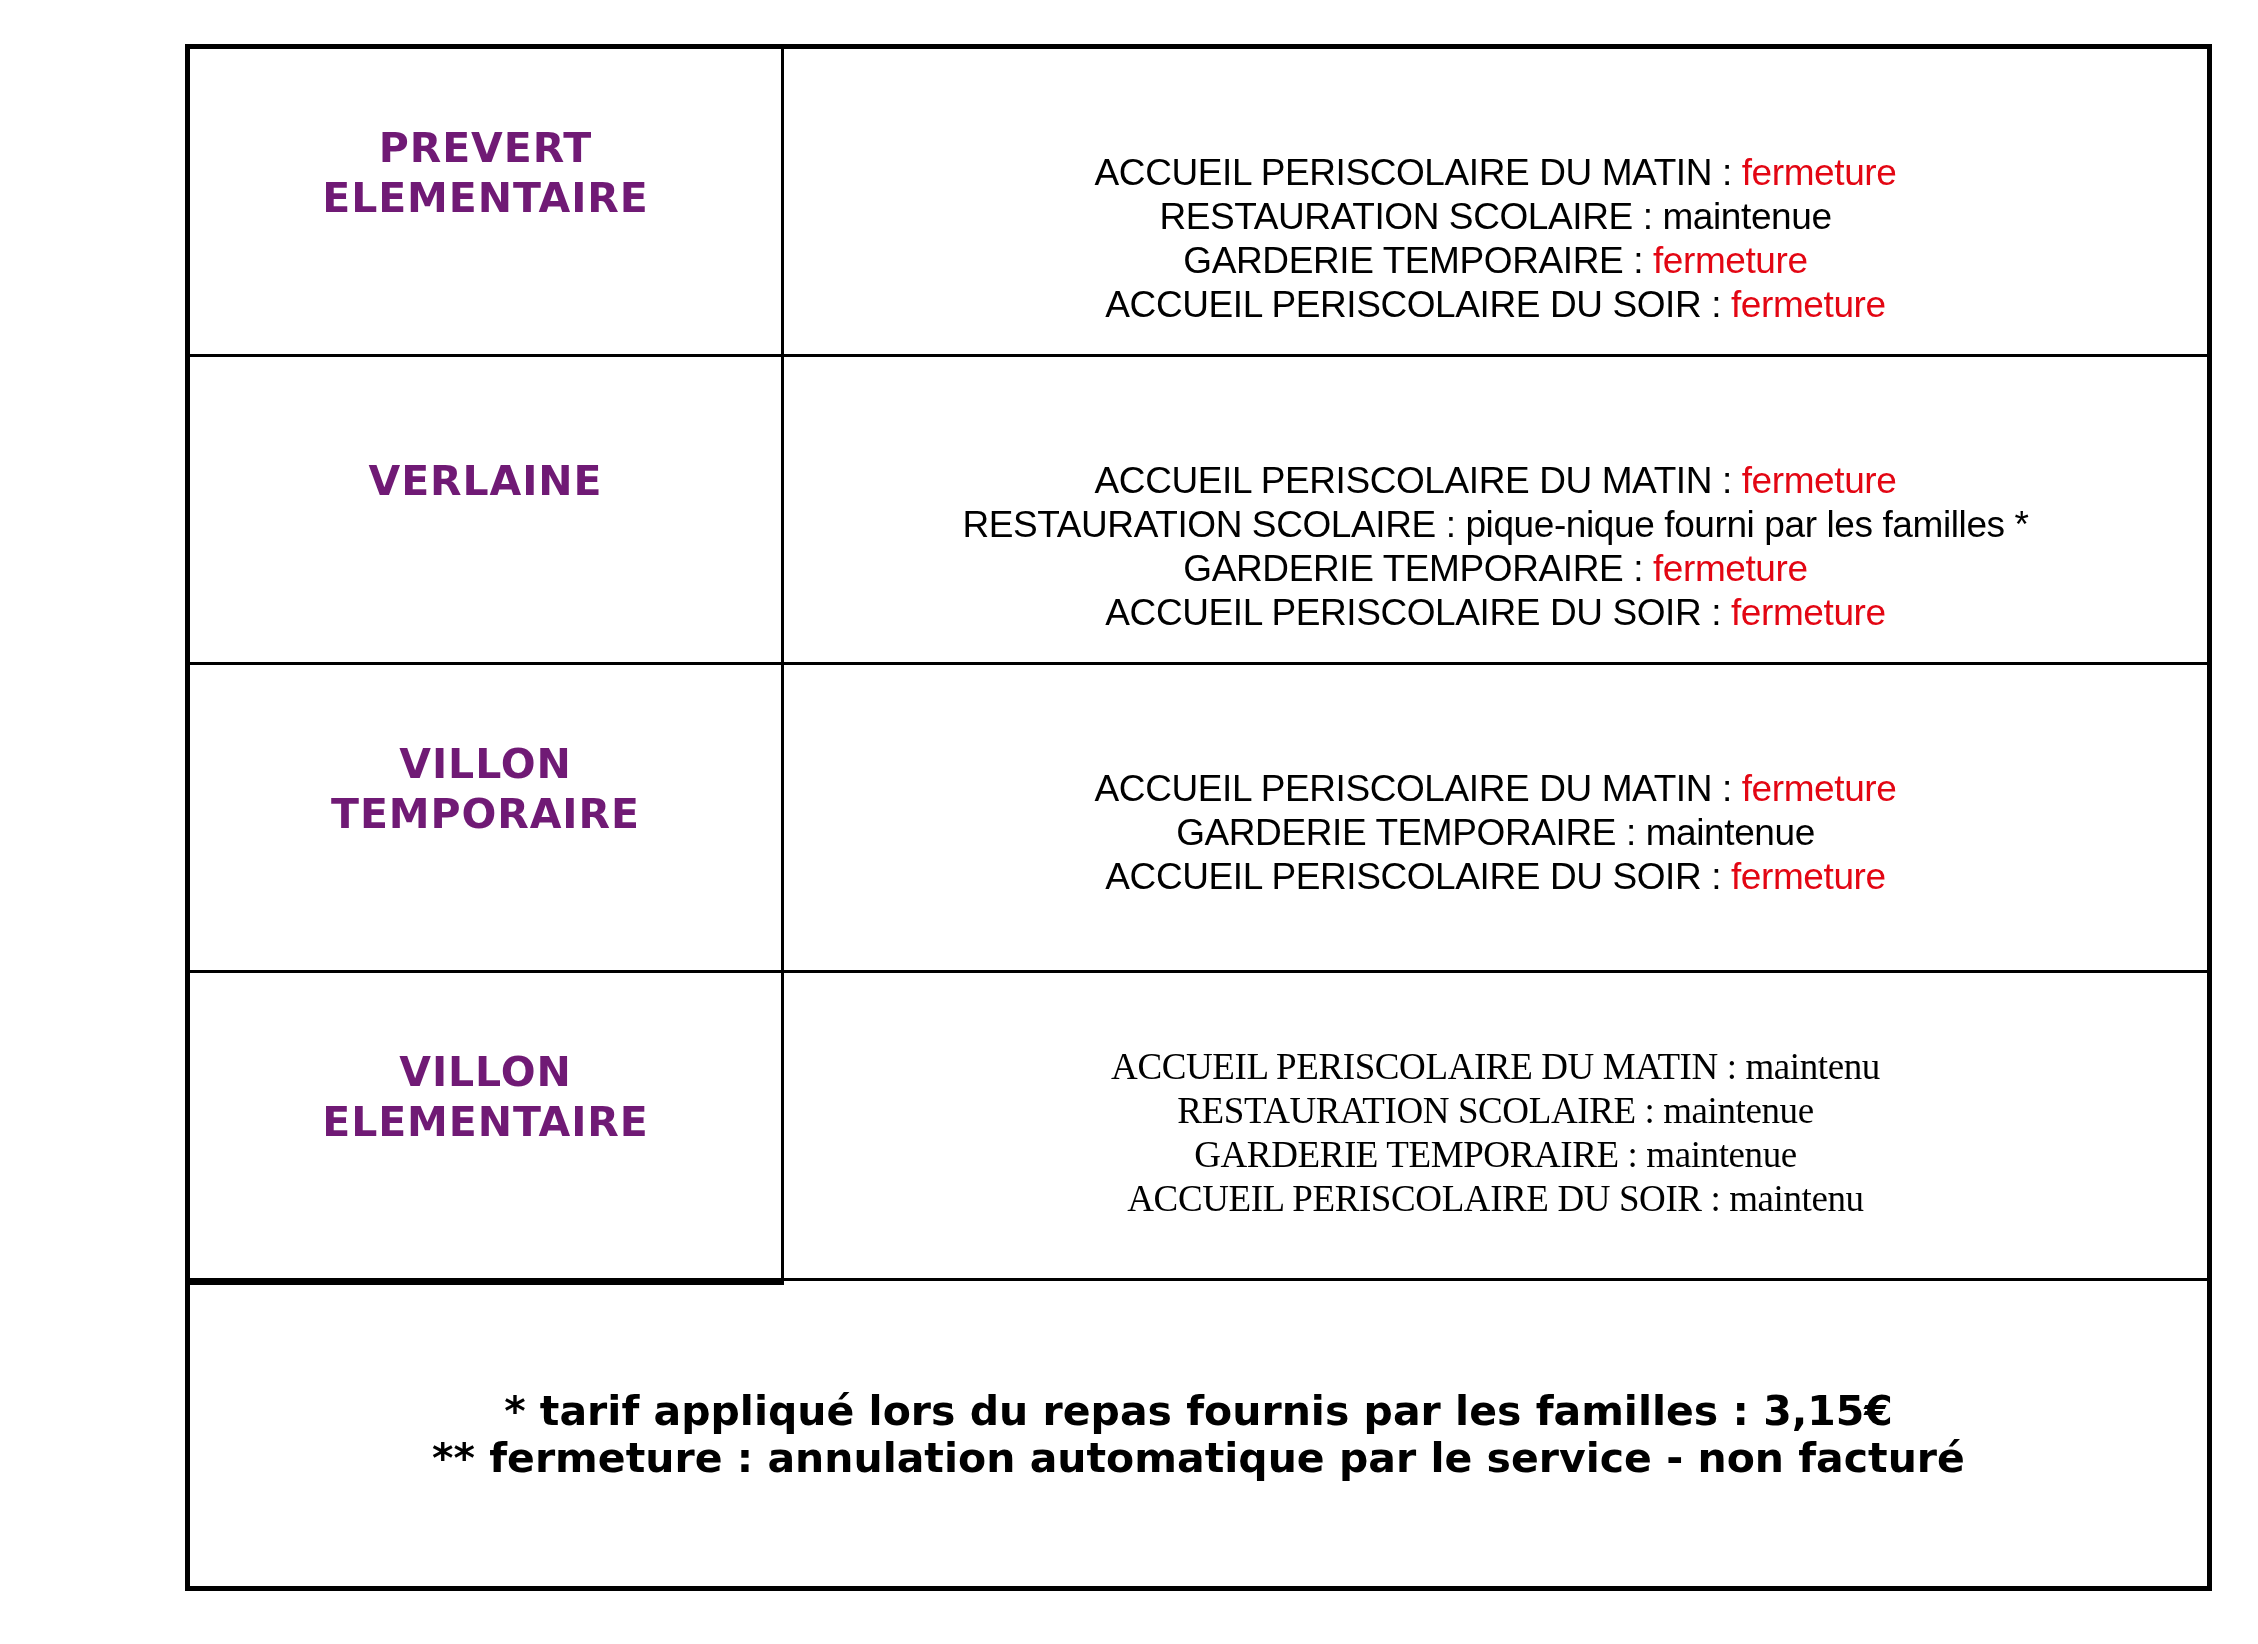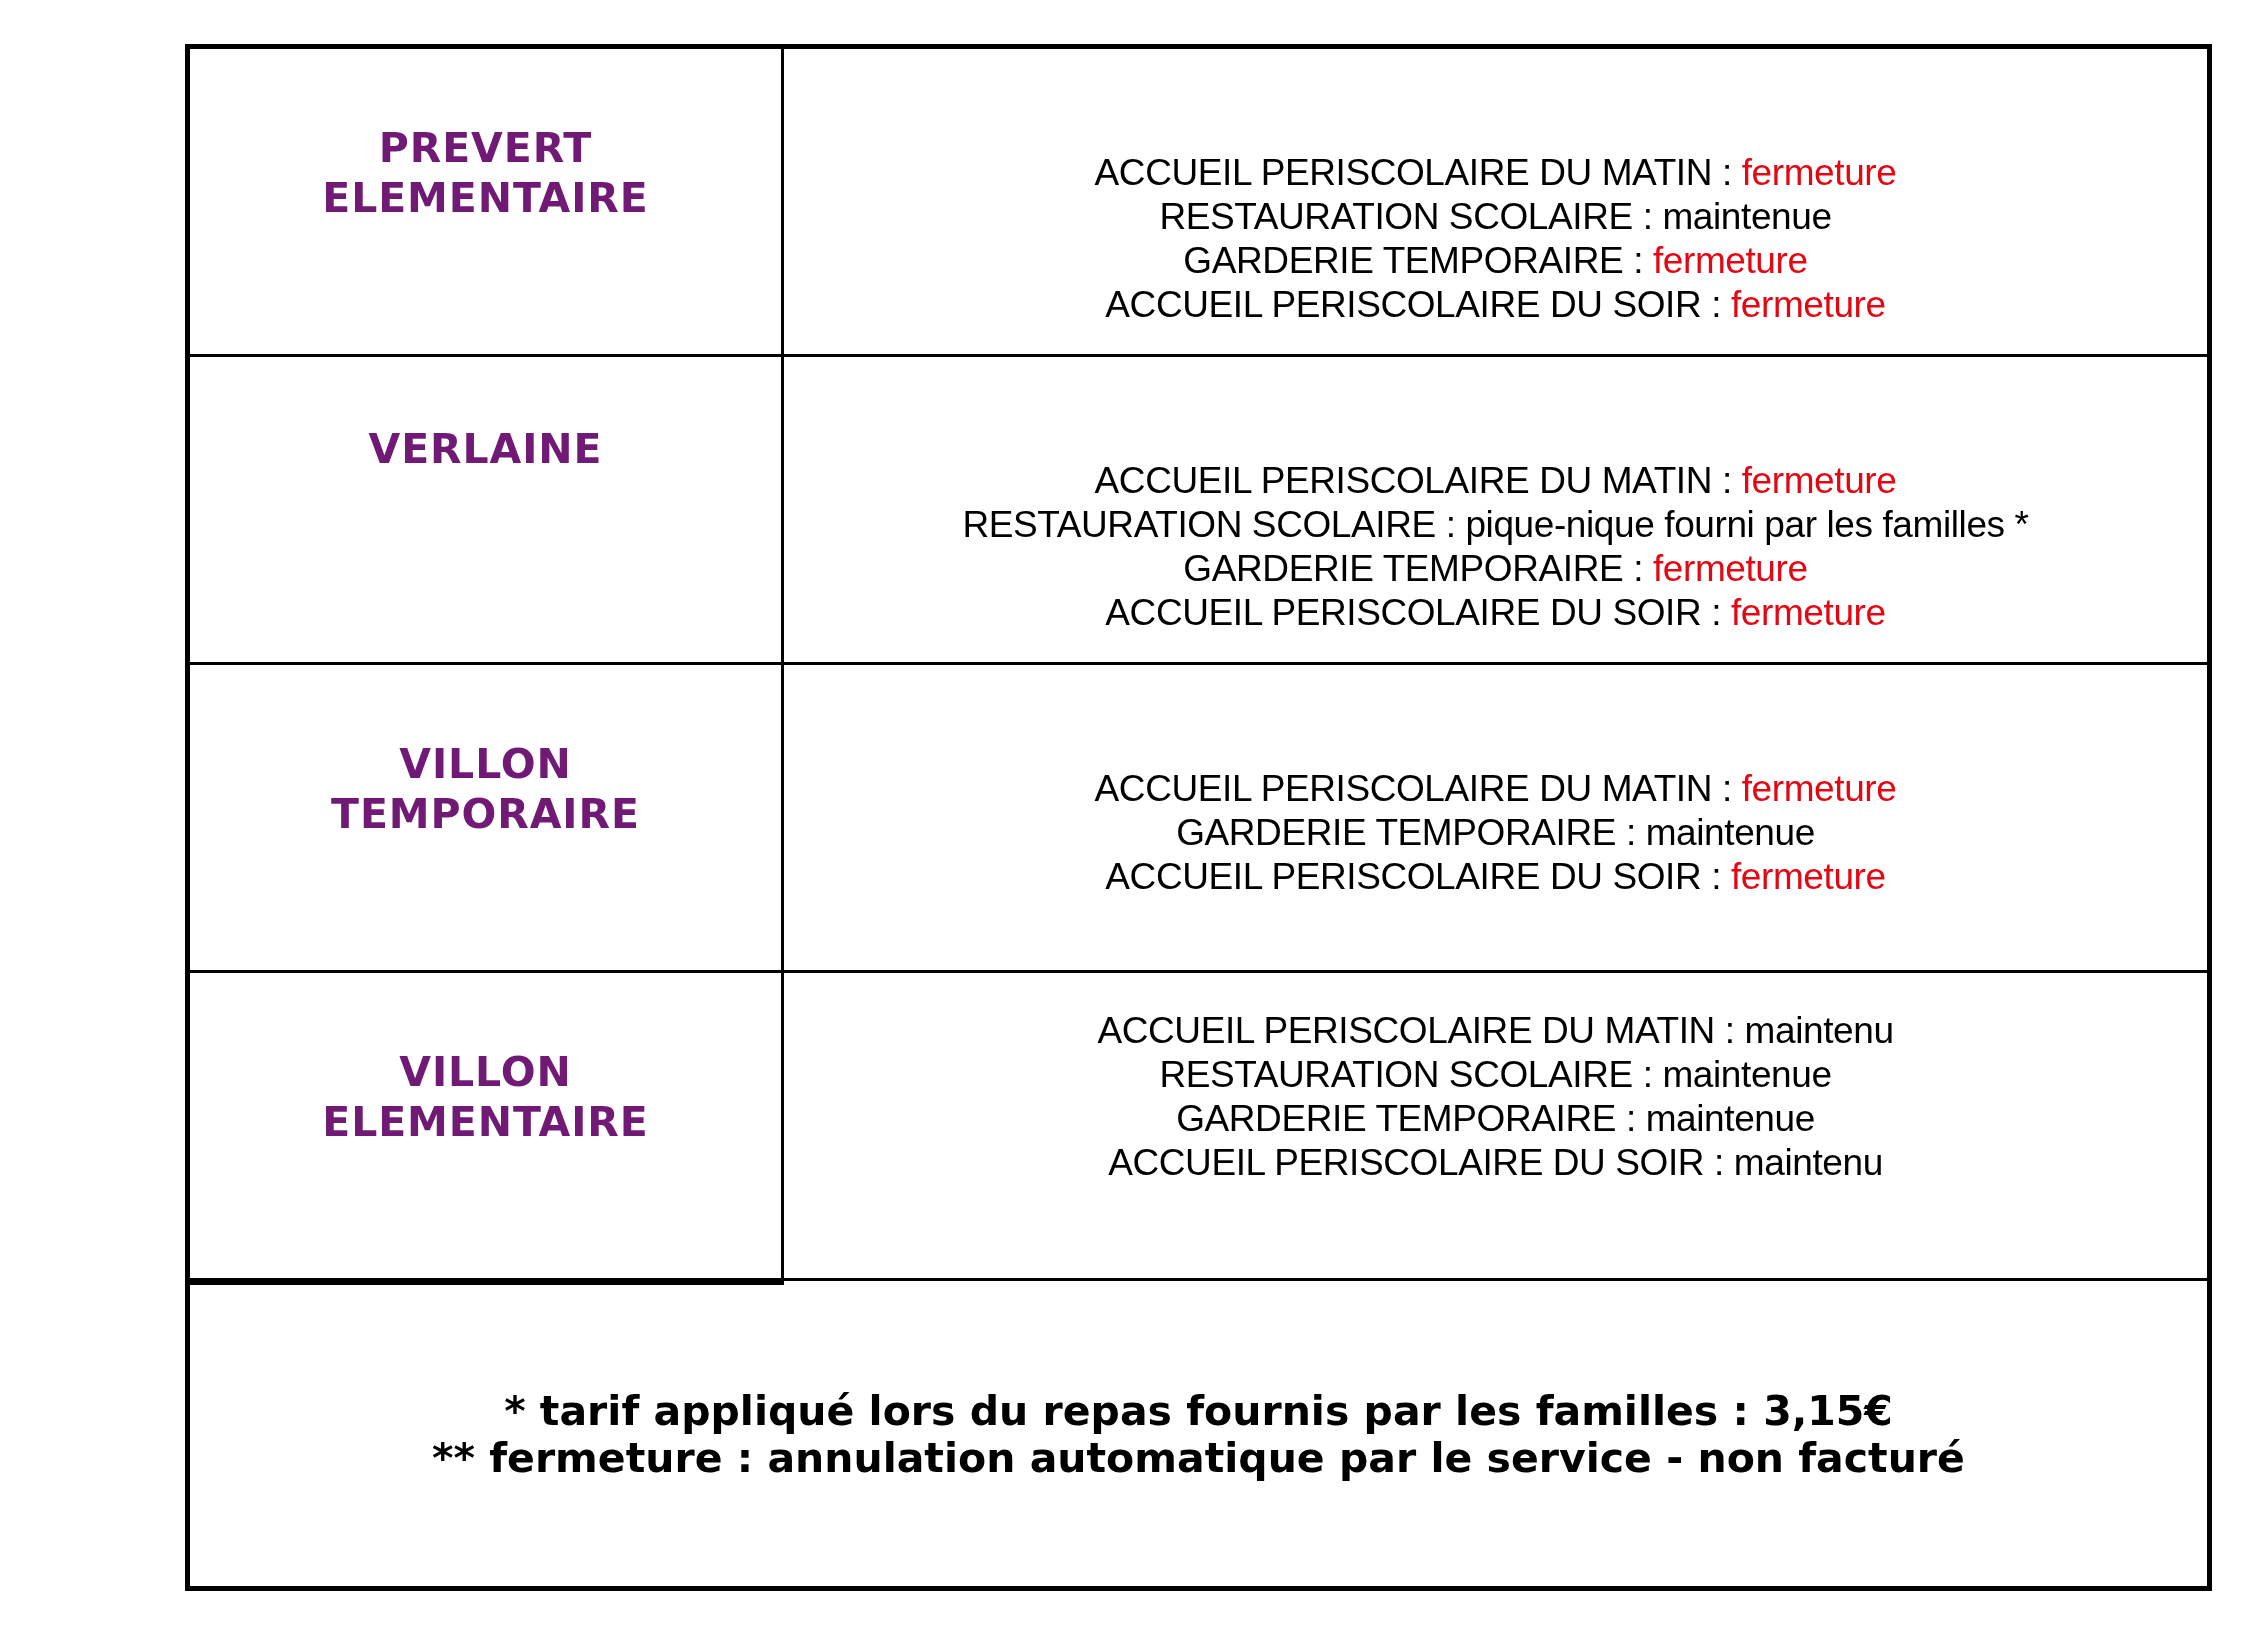--- a/index.html
+++ b/index.html
@@ -50,21 +50,21 @@
       <div>ELEMENTAIRE</div>
     </div>
   </div>
   <div class="services" style="top:0; padding-top:58px; box-sizing:border-box;">
       <div class="svc-line"><span>ACCUEIL PERISCOLAIRE DU MATIN : </span><span style="color: rgb(227, 6, 19);">fermeture</span></div>
       <div class="svc-line"><span>RESTAURATION SCOLAIRE : </span><span>maintenue</span></div>
       <div class="svc-line"><span>GARDERIE TEMPORAIRE : </span><span style="color: rgb(227, 6, 19);">fermeture</span></div>
       <div class="svc-line"><span>ACCUEIL PERISCOLAIRE DU SOIR : </span><span style="color: rgb(227, 6, 19);">fermeture</span></div>
     </div>
 
-  <div class="school" style="top:308px; padding-top:67px; box-sizing:border-box;">
+  <div class="school" style="top:308px; padding-top:99px; box-sizing:border-box;">
     <div>
       <div>VERLAINE</div>
     </div>
   </div>
   <div class="services" style="top:308px; padding-top:58px; box-sizing:border-box;">
       <div class="svc-line"><span>ACCUEIL PERISCOLAIRE DU MATIN : </span><span style="color: rgb(227, 6, 19);">fermeture</span></div>
       <div class="svc-line"><span>RESTAURATION SCOLAIRE : </span><span>pique-nique fourni par les familles *</span></div>
       <div class="svc-line"><span>GARDERIE TEMPORAIRE : </span><span style="color: rgb(227, 6, 19);">fermeture</span></div>
       <div class="svc-line"><span>ACCUEIL PERISCOLAIRE DU SOIR : </span><span style="color: rgb(227, 6, 19);">fermeture</span></div>
     </div>
@@ -80,21 +80,21 @@
       <div class="svc-line"><span>GARDERIE TEMPORAIRE : </span><span>maintenue</span></div>
       <div class="svc-line"><span>ACCUEIL PERISCOLAIRE DU SOIR : </span><span style="color: rgb(227, 6, 19);">fermeture</span></div>
     </div>
 
   <div class="school" style="top:924px; padding-top:74px; box-sizing:border-box;">
     <div>
       <div>VILLON</div>
       <div>ELEMENTAIRE</div>
     </div>
   </div>
-  <div class="services" style="top:916px; box-sizing:border-box;">
+  <div class="services" style="top:952px; box-sizing:border-box;font-family:Liberation Serif, serif;">
       <div class="svc-line"><span>ACCUEIL PERISCOLAIRE DU MATIN : </span><span>maintenu</span></div>
       <div class="svc-line"><span>RESTAURATION SCOLAIRE : </span><span>maintenue</span></div>
       <div class="svc-line"><span>GARDERIE TEMPORAIRE : </span><span>maintenue</span></div>
       <div class="svc-line"><span>ACCUEIL PERISCOLAIRE DU SOIR : </span><span>maintenu</span></div>
     </div>
 
   <div class="footer">
     <div>* tarif appliqué lors du repas fournis par les familles : 3,15€</div>
     <div>** fermeture : annulation automatique par le service - non facturé</div>
   </div>

